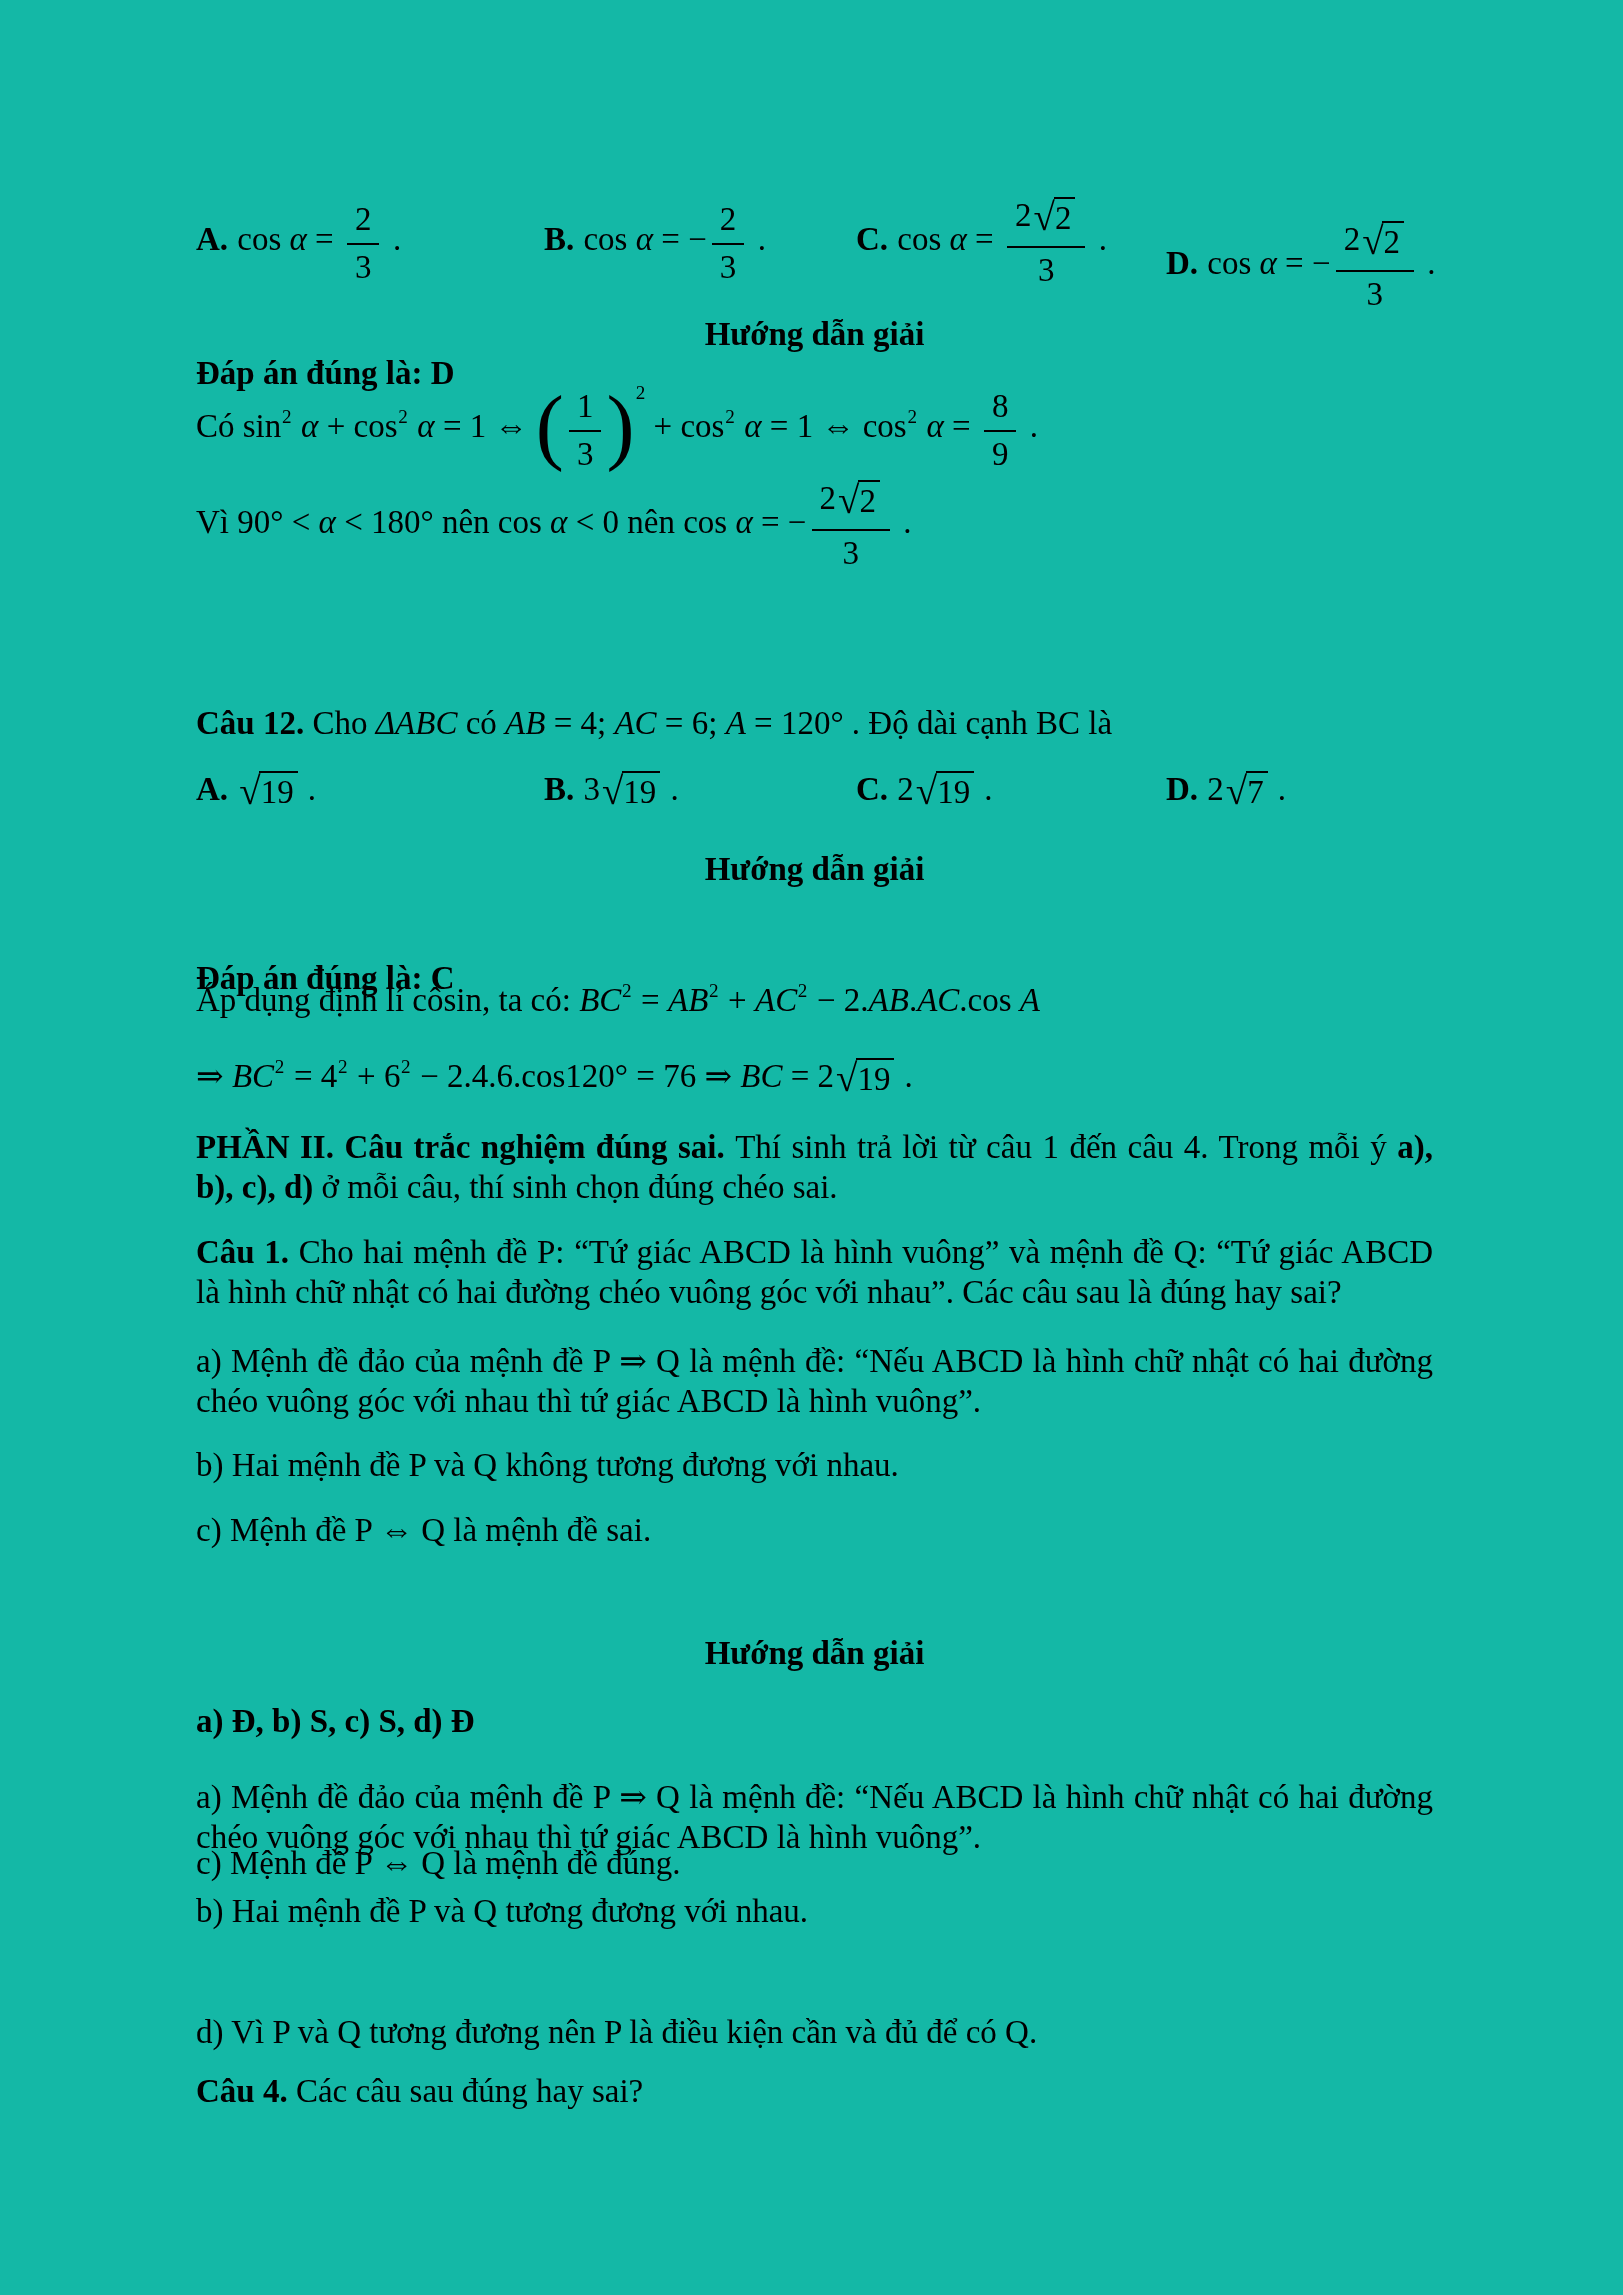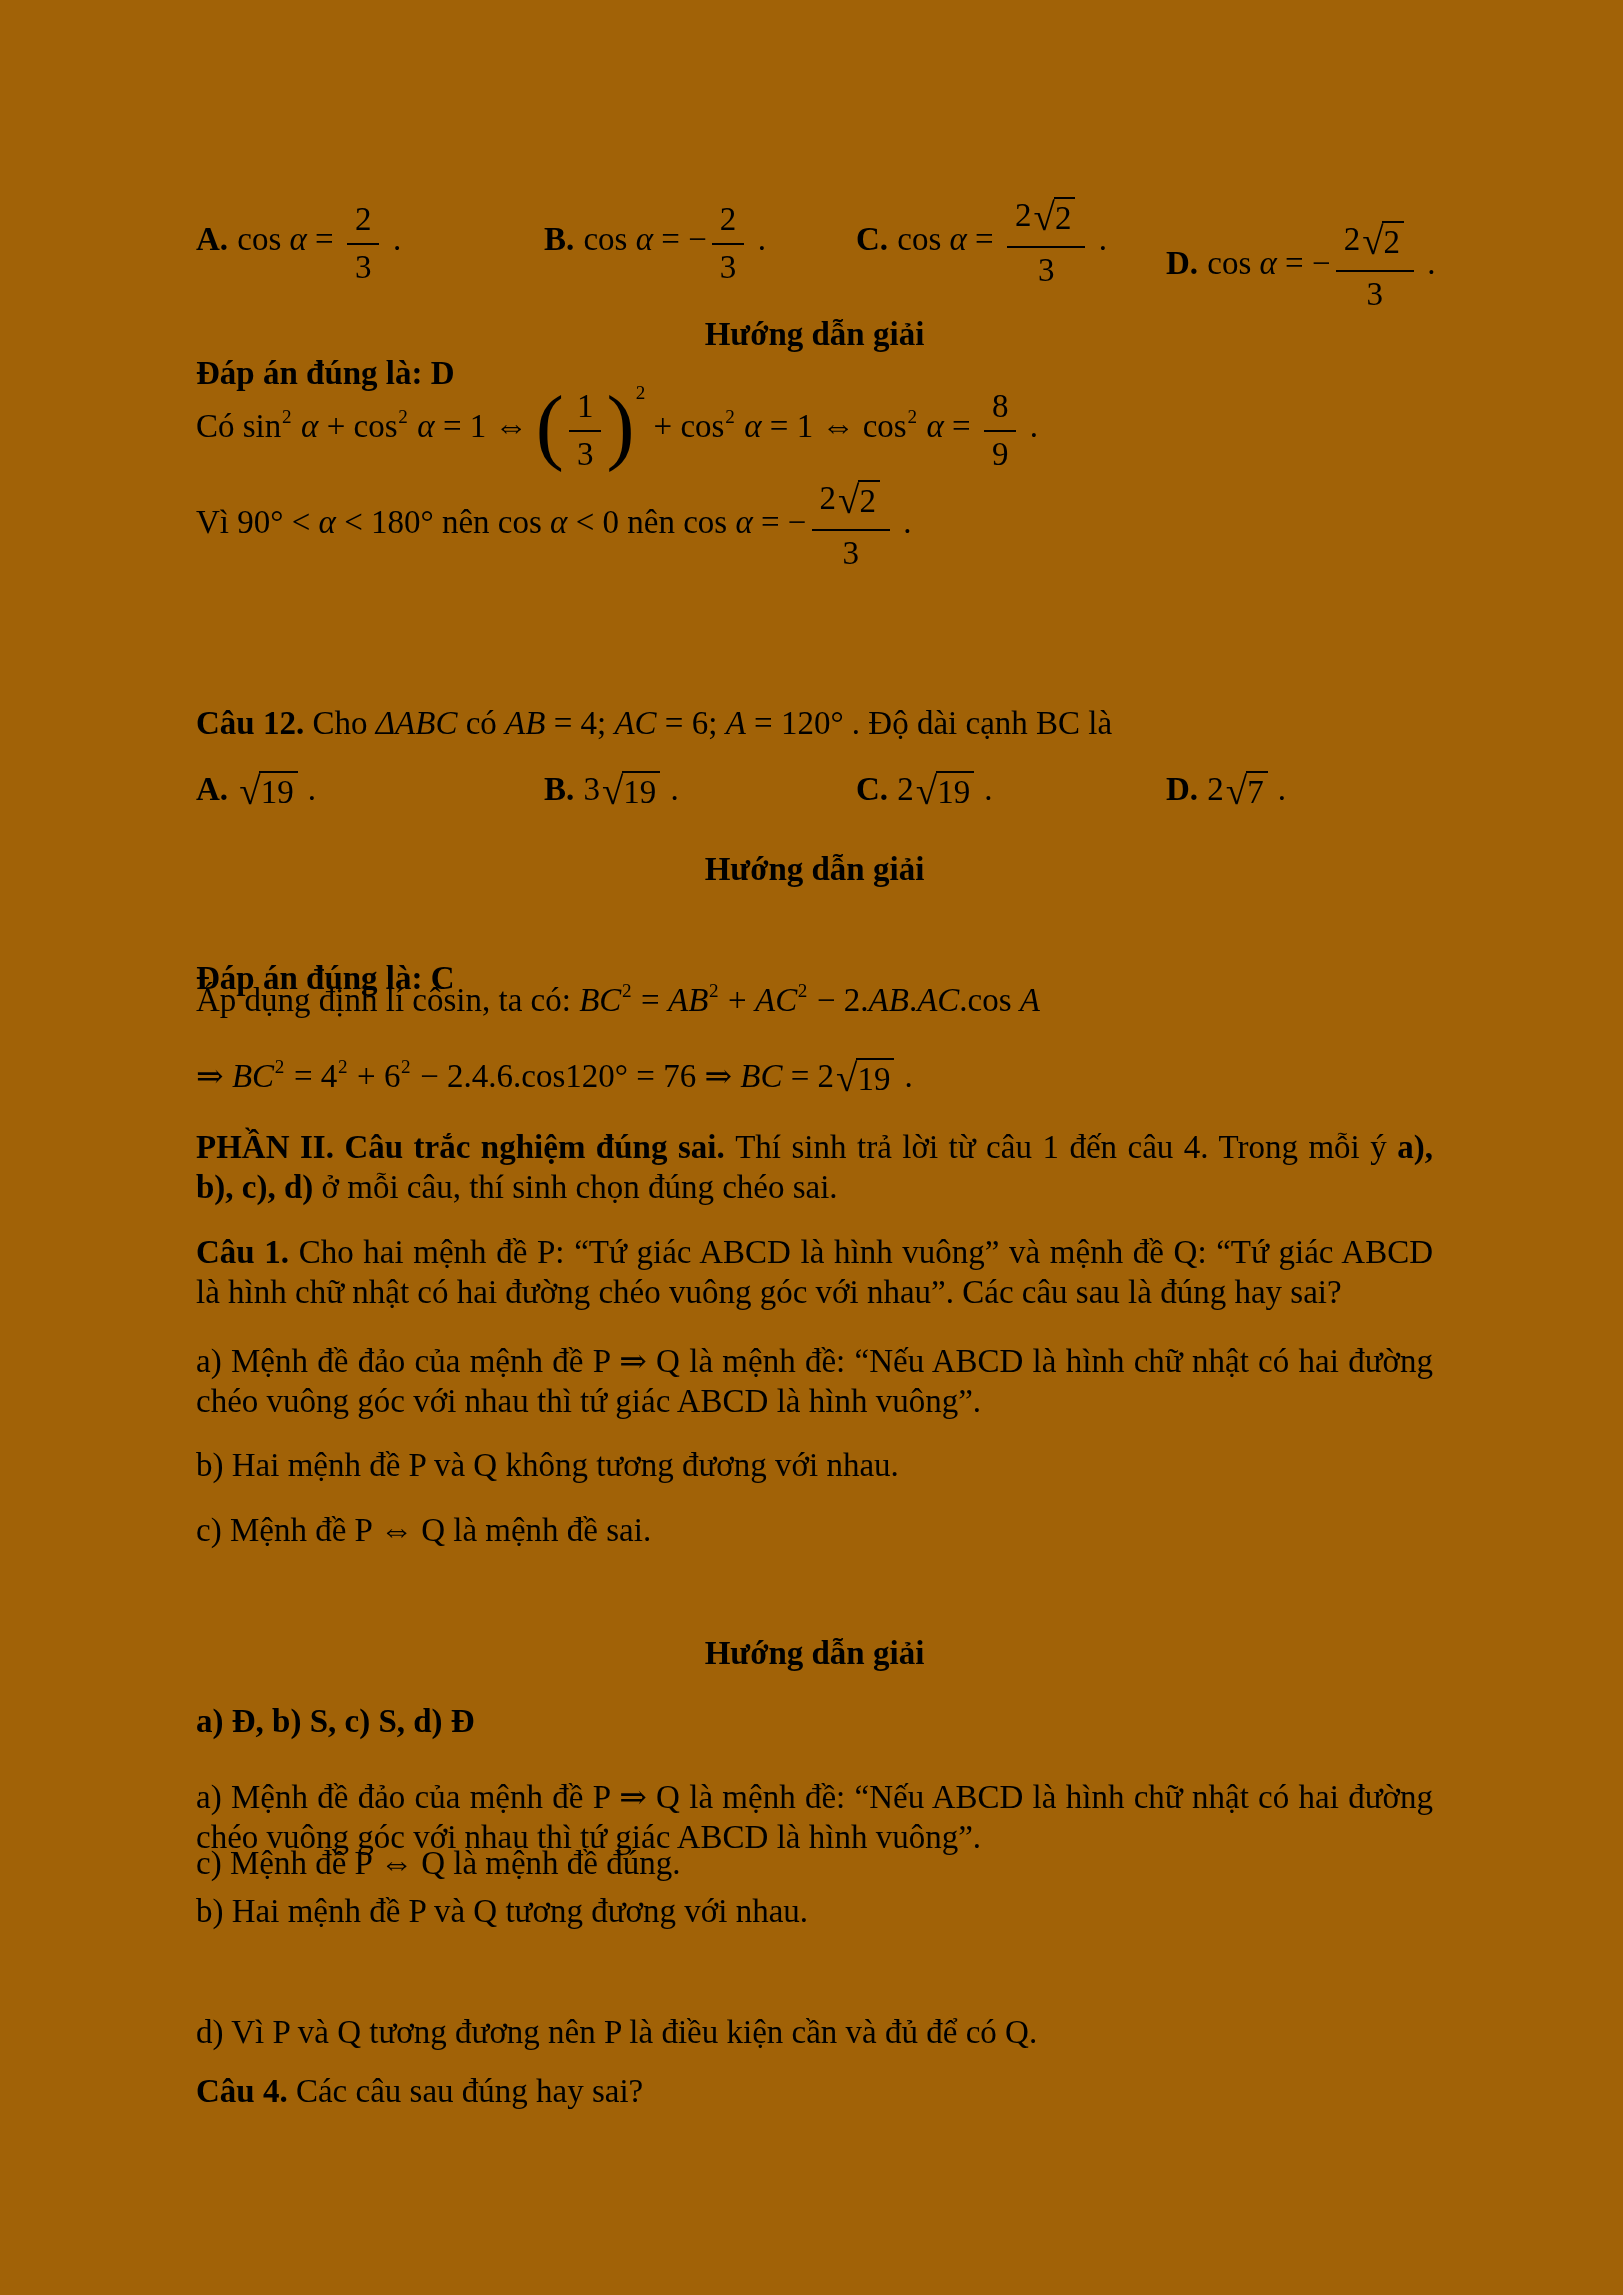--- a/index.html
+++ b/index.html
@@ -1,19 +1,19 @@
 <!DOCTYPE html>
 <html lang="vi" style="font-size:10.5px"><head>
 <meta charset="utf-8">
 <style>
   html,body{margin:0;padding:0;background:#e8e8e8;}
   .page{
     position:relative;
     width:1623px;height:2295px;
-    background:#a16207;
+    background:#14b8a6;
     font-family:"Liberation Serif","DejaVu Serif",serif;
     font-size:33px;color:#000;
     overflow:hidden;
   }
   .block{position:absolute;left:196px;width:1237px;line-height:40px;}
   .heading{text-align:center;font-weight:bold;}
   .para{text-align:justify;}
   .line{white-space:nowrap;}
   .row{white-space:nowrap;}
   .cell{position:absolute;top:0;height:100%;white-space:nowrap;}

